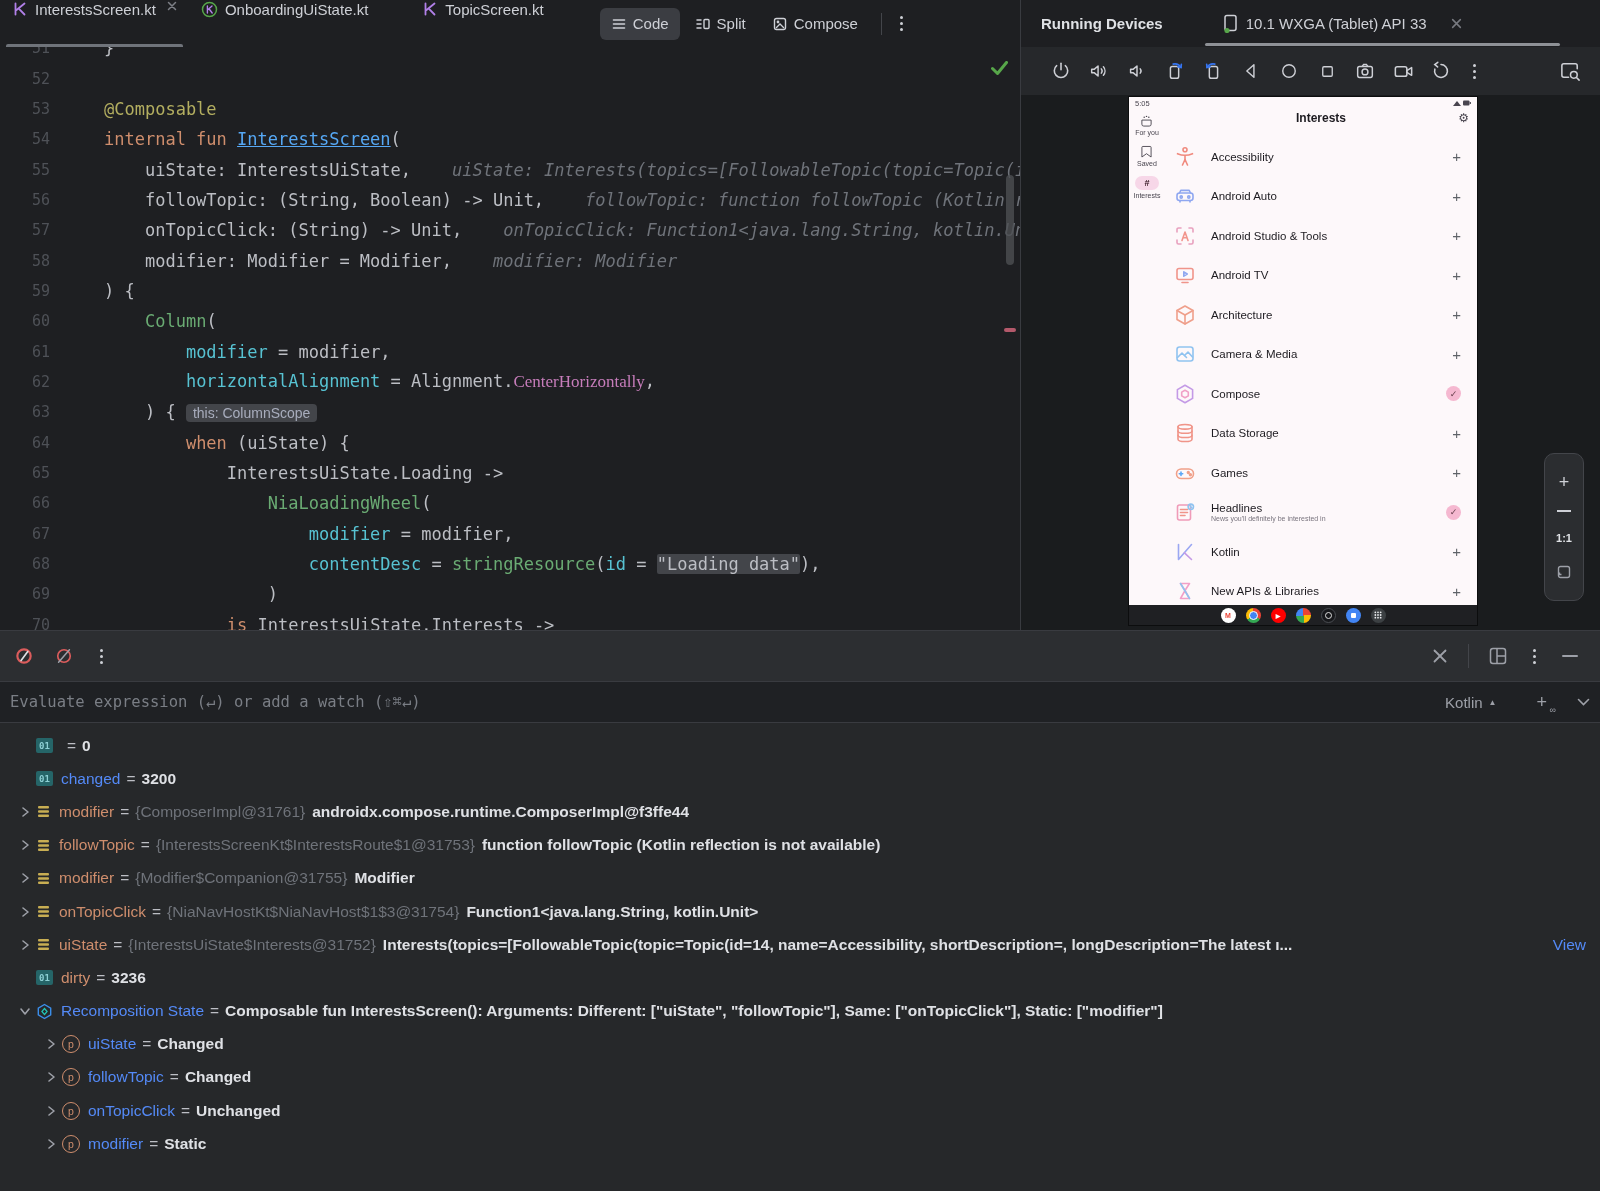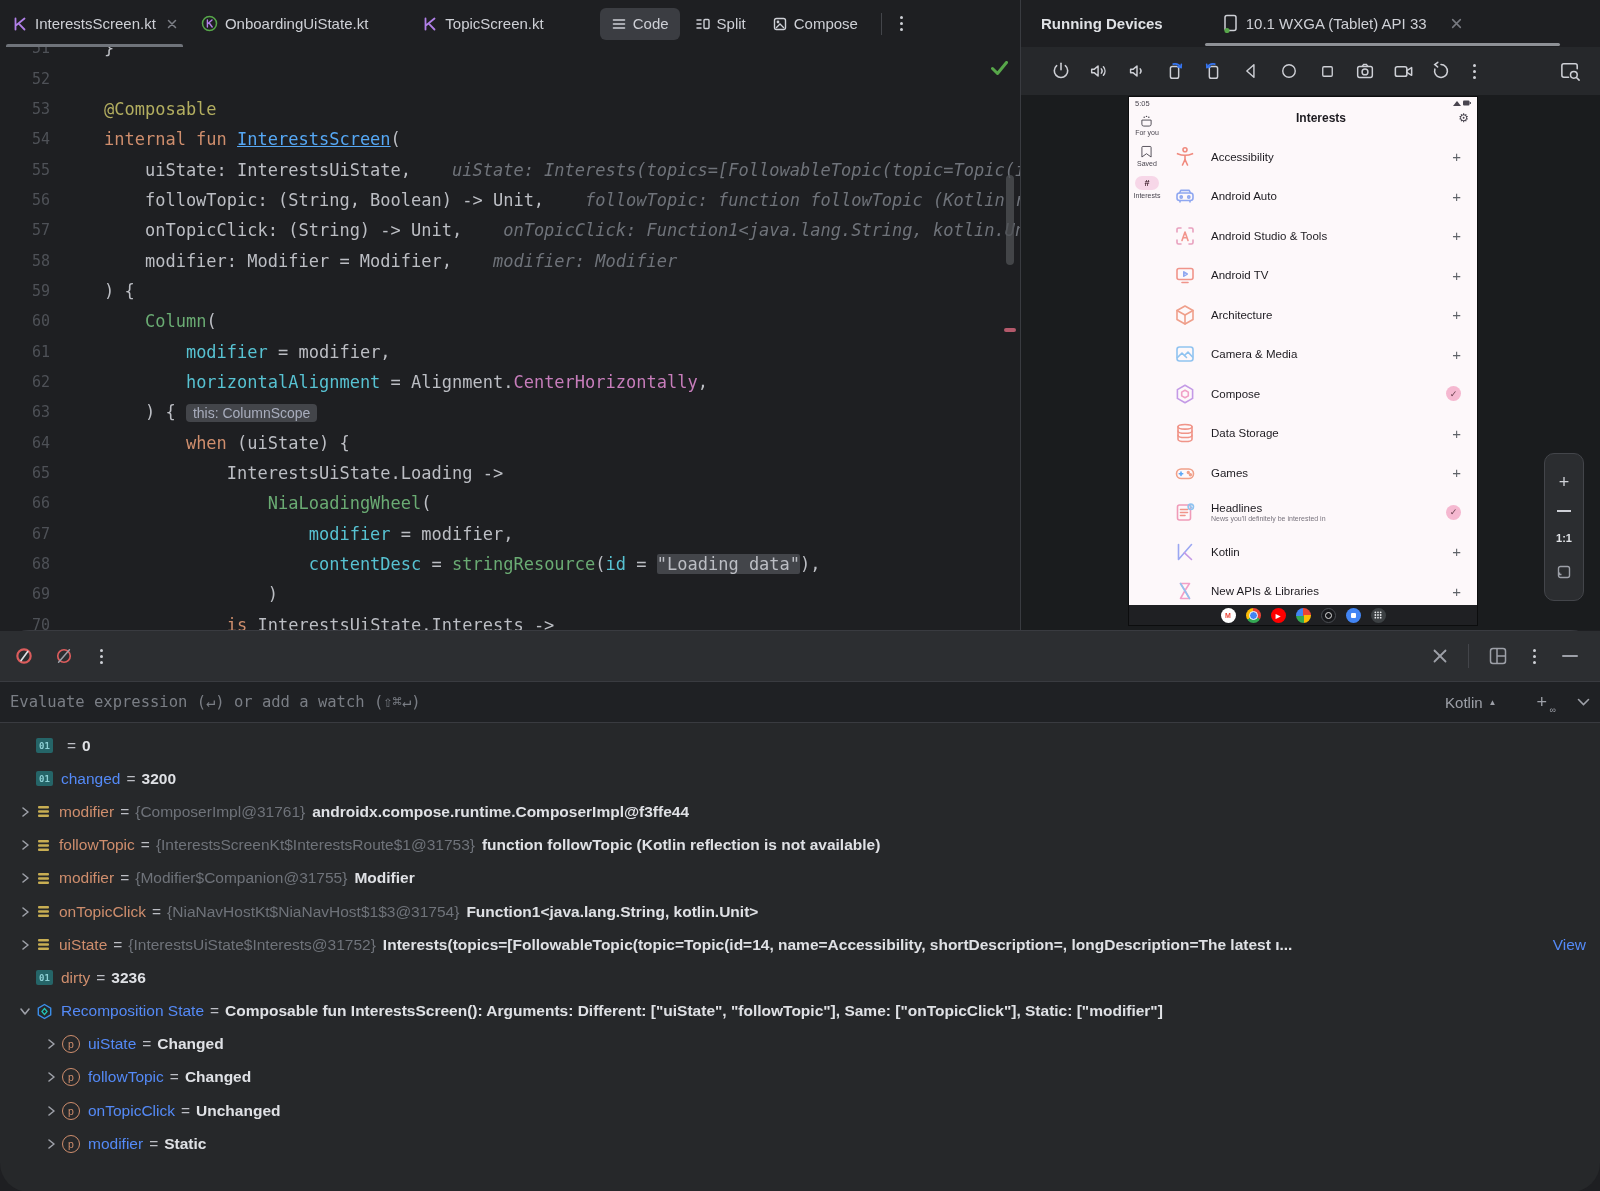--- a/index.html
+++ b/index.html
@@ -1,21 +1,21 @@
 <!DOCTYPE html>
 <html><head>
 <meta charset="utf-8">
 <style>
   html,body{margin:0;padding:0;background:#1E1F22;width:1600px;height:1191px;overflow:hidden;
     font-family:"Liberation Sans",sans-serif;-webkit-font-smoothing:antialiased;}
   .app{position:absolute;inset:0;width:1600px;height:1191px;color:#BCBEC4;}
 
   
   .topbar{position:absolute;left:0;top:0;width:1020px;height:47px;background:#1E1F22;border-bottom:1px solid #2d2f33;display:flex;align-items:center;}
-  .tab{display:flex;align-items:center;gap:7px;height:46px;padding:0 12px;position:relative;font-size:15px;color:#CED0D6;cursor:default;}
+  .tab{display:flex;gap:7px;height:46px;padding:0 12px;position:relative;font-size:15px;color:#CED0D6;cursor:default;}
   .tab.active::after{content:"";position:absolute;left:6px;right:6px;bottom:0;height:3px;background:#6F737A;border-radius:2px 2px 0 0;}
   .tab .x{opacity:.75;margin-left:4px;}
   .modes{display:flex;align-items:center;gap:4px;margin-left:44px;}
   .mode{display:flex;align-items:center;gap:6px;height:32px;padding:0 11px;border-radius:6px;font-size:15px;color:#CED0D6;}
   .mode.sel{background:#3B3D42;}
   .vdiv{width:1px;height:22px;background:#43454A;margin:0 8px;}
   .kebab{display:inline-flex;flex-direction:column;gap:3px;padding:6px;}
   .kebab i{width:3px;height:3px;border-radius:50%;background:#CED0D6;display:block;}
 
   .rd-head{position:absolute;left:1020px;top:0;width:580px;height:47px;background:#1E1F22;border-left:1px solid #393B40;border-bottom:1px solid #2d2f33;display:flex;align-items:center;}
@@ -58,29 +58,29 @@
   .zoom-pill .ratio{font-size:11px;font-weight:bold;color:#DFE1E5;}
 
   
   .editor{position:absolute;left:0;top:47px;width:1020px;height:583px;background:#1E1F22;overflow:hidden;}
   .lines{margin-top:-14px;font-family:"DejaVu Sans Mono",monospace;font-size:17px;white-space:pre;}
   .code-line{height:30.35px;display:flex;align-items:center;}
   .gutter{width:50px;text-align:right;color:#4E5157;font-size:15px;flex:0 0 auto;}
   .code-text{margin-left:54px;}
   .seg-plain{color:#BCBEC4;} .seg-kw{color:#CF8E6D;} .seg-ann{color:#B3AE60;}
   .seg-fn{color:#56A8F5;text-decoration:underline;} .seg-call{color:#6AAB73;} .seg-named{color:#57C2D2;}
-  .seg-prop{color:#C77DBB;} .seg-hint{color:#6F737A;font-style:italic;}
+  .seg-prop{color:#C77DBB;font-family:Liberation Serif, serif;} .seg-hint{color:#6F737A;font-style:italic;}
   .seg-chip{background:#43454A;color:#A8ADBD;border-radius:4px;padding:1px 7px;font-family:"Liberation Sans",sans-serif;font-size:14px;font-style:normal;}
   .seg-sel{background:#43454A;color:#BCBEC4;border-radius:2px;}
   .ed-check{position:absolute;right:12px;top:14px;}
   .ed-scroll{position:absolute;right:6px;top:128px;width:8px;height:90px;background:#4C4F53;border-radius:4px;opacity:.8;}
   .ed-mark{position:absolute;right:4px;top:281px;width:12px;height:4px;background:#B4596B;border-radius:2px;}
 
   
-  .debug{position:absolute;left:0;top:630px;width:1600px;height:561px;background:#26282A;border-top:1px solid #393B40;border-radius:29px;}
+  .debug{position:absolute;left:0;top:630px;width:1600px;height:561px;background:#26282A;border-top:1px solid #393B40;}
   .dbg-toolbar{height:50px;background:#2C2E31;display:flex;align-items:center;padding:0 14px;gap:20px;}
   .dbg-toolbar .sp{flex:1;}
   .eval-row{height:42px;background:#1F2124;border-top:1px solid #393B40;border-bottom:1px solid #393B40;display:flex;align-items:center;padding:0 10px;box-sizing:border-box;}
   .eval-ph{font-family:"DejaVu Sans Mono",monospace;font-size:15.5px;color:#7A7E85;flex:1;}
   .eval-lang{font-size:15px;color:#9DA0A8;display:flex;align-items:center;gap:6px;margin-right:40px;}
   .eval-lang .up{font-size:8px;}
   .eval-plus{color:#9DA0A8;font-size:18px;margin-right:30px;position:relative;}
   .eval-plus i{position:absolute;right:-9px;bottom:-2px;font-size:9px;font-style:normal;}
   .eval-chev{color:#9DA0A8;}
 

